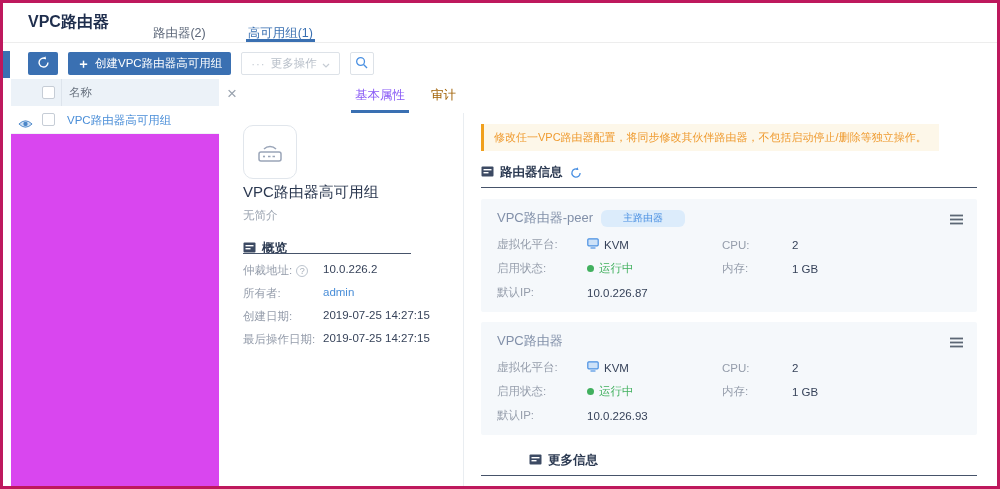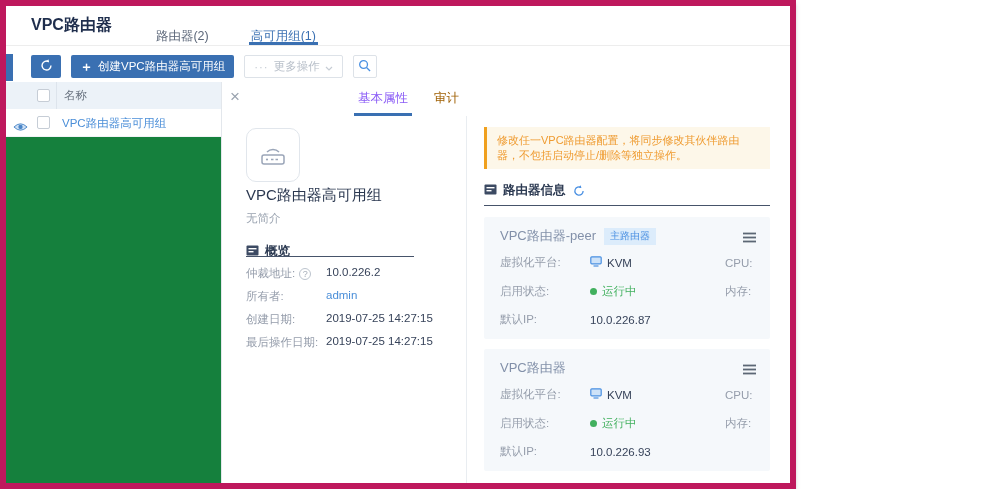--- a/index.html
+++ b/index.html
@@ -1,17 +1,17 @@
 <!DOCTYPE html>
 <html><head>
 <meta charset="utf-8">
 <style>
   * { margin:0; padding:0; box-sizing:border-box; }
   body { background:#fff; font-family:"Liberation Sans","DejaVu Sans",sans-serif; }
-  .frame { position:relative; width:796px; height:489px; background:#fff; border:6px solid #be185d;
+  .frame { position:relative; width:1000px; height:489px; background:#fff; border:3px solid #be185d;
            box-shadow:0 3px 4px -1px rgba(110,115,120,.55); overflow:hidden; }
 
   
   .app-header { position:absolute; top:0; left:0; right:0; height:40px; border-bottom:1px solid #ededed;
                 display:flex; align-items:stretch; }
   .page-title { margin-left:25px; align-self:center; font-size:16px; font-weight:bold; color:#1f2e4d; }
   .hdr-tabs { display:flex; margin-left:42px;align-items:flex-end; }
   .hdr-tab { position:relative; padding:0 2px; margin-right:38px; font-size:12.5px; color:#5b6678;
              display:flex; align-items:center; cursor:pointer; }
   .hdr-tab.active { color:#3a70b2; }
@@ -23,21 +23,21 @@
   .btn { height:23px; display:inline-flex; align-items:center; border-radius:2px; font-size:11.5px; cursor:pointer; }
   .btn-primary { background:#3a70b2; color:#fff; padding:0 9px; }
   .btn-icon-only { width:30px; justify-content:center; padding:0; }
   .btn-ghost { background:#fff; border:1px solid #dde2e8; color:#b9c0ca; padding:0 9px; }
   .btn-ghost::before { content:"···"; letter-spacing:1px; margin-right:5px; color:#c6ccd4; }
   .btn-search { background:#fff; border:1px solid #dde2e8; width:24px; justify-content:center; padding:0; }
   .plus-glyph { font-size:13px; margin-right:5px; font-weight:bold; }
   .caret { margin-left:5px; }
 
   
-  .list-panel { position:absolute; left:0; top:76px; width:216px; bottom:0; border-right:1px solid #e3e7ec; background:#15803d; }
+  .list-panel { position:absolute; left:8px; top:76px; width:216px; bottom:0; border-right:1px solid #e3e7ec; background:#d946ef; }
   .list-header { position:relative; height:27px; background:#ecf2f8; }
   .list-header .cb { position:absolute; left:31px; top:7px; }
   .list-header .col-name { position:absolute; left:50px; top:0; height:27px; line-height:27px; padding-left:7px;
                            border-left:1px solid #dde4ec; font-size:11.5px; color:#68727f; }
   .list-row { position:relative; height:28px; border-bottom:1px solid #f1f3f6; background:#fff; }
   .eye { position:absolute; left:7px; top:9px; cursor:pointer; }
   .list-row .cb { position:absolute; left:31px; top:7px; }
   .row-link { position:absolute; left:56px; top:0; line-height:28px; font-size:11.5px; color:#4a8ed8; cursor:pointer; }
   .cb { width:13px; height:13px; border:1px solid #c6cdd6; border-radius:2px; background:#fff; display:inline-block; cursor:pointer; }
 
@@ -74,21 +74,21 @@
   
   .detail-right { position:absolute; left:245px; top:34px; right:0; bottom:0; padding:10px 20px 0 17px; overflow:hidden; }
   .warn { display:inline-block; background:#fdf7e9; border-left:3px solid #f0a01e; color:#ef9b30;
           font-size:11px; padding:6px 12px 6px 10px; margin-top:1px; }
   .sec-row { display:flex; align-items:center; gap:7px; margin-top:13px; }
   .rule-full { margin-top:6px; }
   .card { background:#f5f8fb; border-radius:2px; padding:10px 16px 12px 16px; position:relative; margin-top:11px; }
   .card + .card { margin-top:10px; }
   .card-title-row { display:flex; align-items:center; gap:8px; height:18px; }
   .card-title { font-size:13px; color:#8290a9; }
-  .badge { background:#dcecfb; color:#4a90e2; font-size:10px; padding:1px 6px 2px; border-radius:0; }
+  .badge { background:#dcecfb; color:#4a90e2; font-size:10px; padding:1px 22px 2px; border-radius:6px; }
   .burger { position:absolute; right:14px; top:12px; cursor:pointer; }
   .card-grid { display:grid; grid-template-columns:90px 135px 70px auto; row-gap:9px; margin-top:10px;
                font-size:11.5px; align-items:center; }
   .card-grid .lbl { color:#959dab; }
   .card-grid .val { color:#37435a; display:flex; align-items:center; gap:5px; }
   .plat { color:#3a5f93; }
   .dot { width:7px; height:7px; border-radius:50%; background:#41b05e; display:inline-block; }
   .green { color:#41b05e; }
   .uuid-row { display:flex; font-size:11.5px; margin-top:13px; }
   .uuid-row .lbl { width:80px; color:#959dab; }

